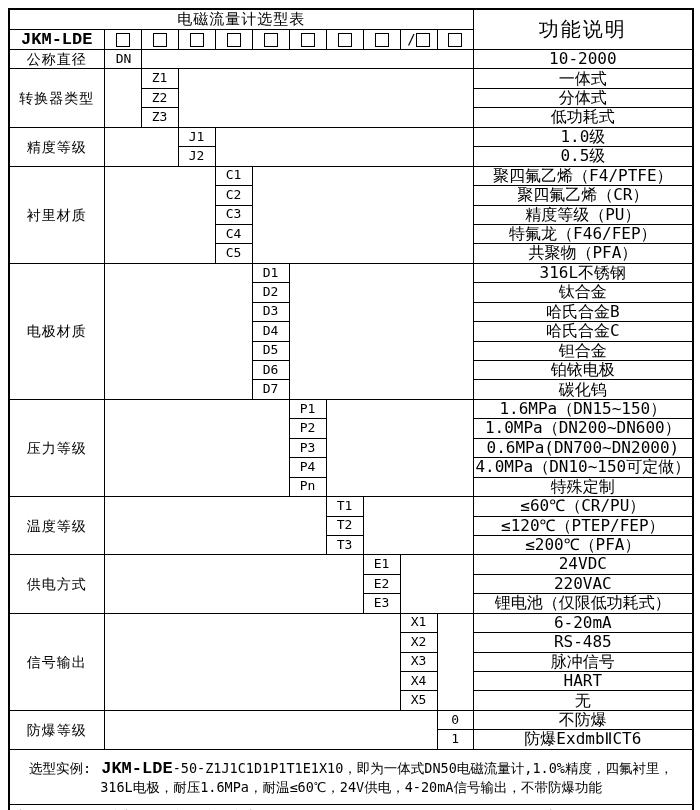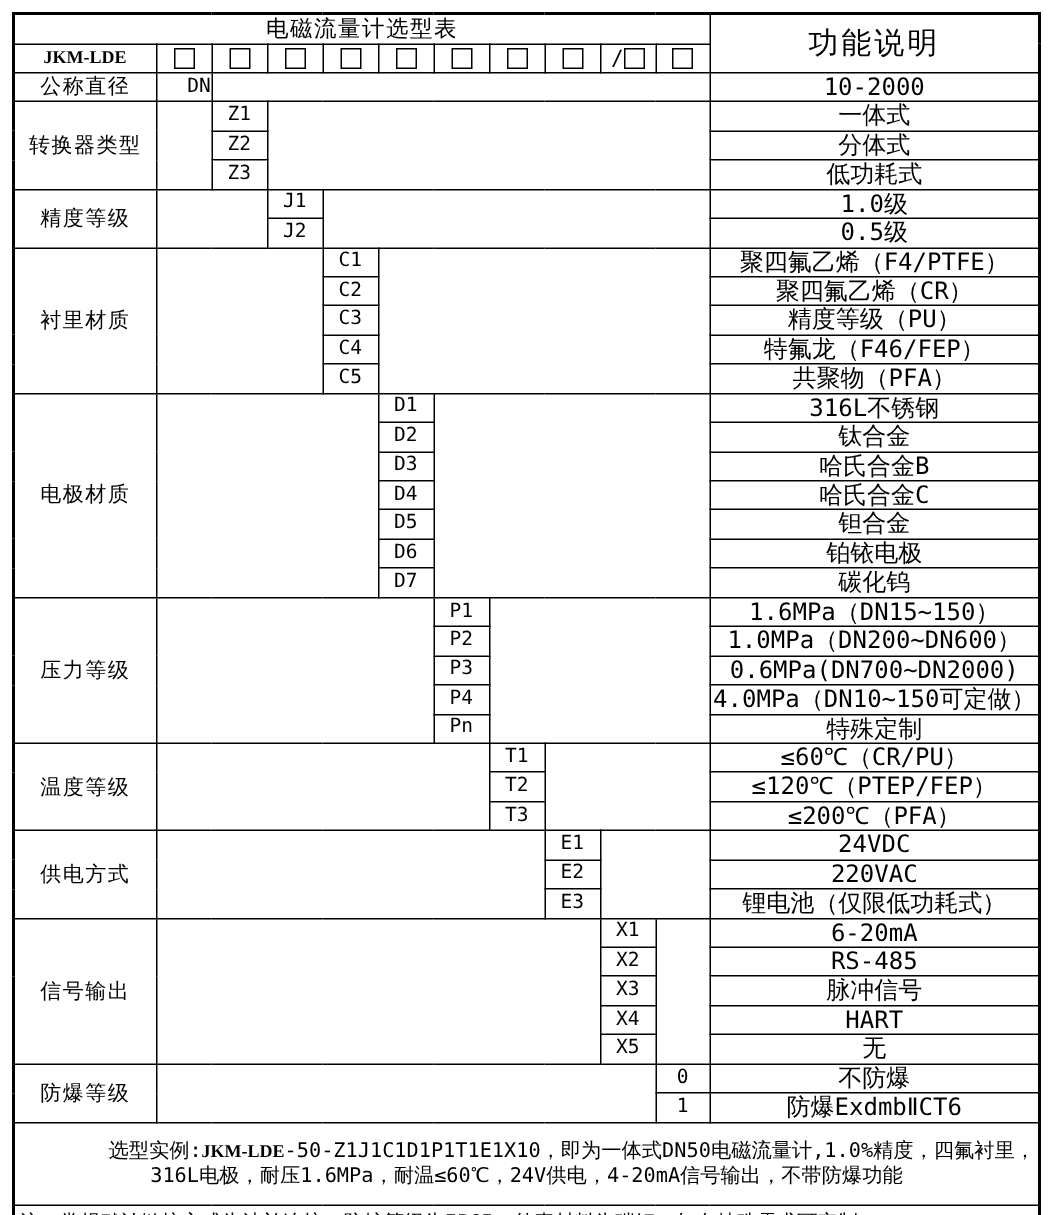--- a/index.html
+++ b/index.html
@@ -18,32 +18,32 @@
     white-space:nowrap; overflow:hidden; line-height:1.15;
   }
   tr.r-title { height:20px; }
   tr.r-boxes { height:19px; }
   tr.std     { height:19.45px; }
   tr.r-example { height:55px; }
   tr.r-note  { height:25px; }
 
   .title   { font-size:15px; letter-spacing:1px; }
   .fn-head { font-size:20px; letter-spacing:2px; }
-  .model   { font-family:Liberation Serif, serif; font-weight:bold; font-size:12px; }
+  .model   { font-family:Liberation Mono, monospace; font-weight:bold; font-size:17px;margin-left:10px; }
   .lbl     { font-size:14px; letter-spacing:1px; }
   .code    { font-size:13px; }
-  .code-left { text-align:right; padding-left:2px; }
+  .code-left { text-align:center; padding-left:2px; }
   .desc    { font-size:16px; }
   .cbx {
     display:inline-block; width:12px; height:12px;
     border:1px solid #000; vertical-align:middle; background:#fff;
   }
   .cbx-prefix { font-size:14px; vertical-align:middle; }
   .example-cell { font-size:13.5px; }
-  .example-cell .line1 { text-align:right; padding:3px 2px 1px 2px; }
+  .example-cell .line1 { text-align:center; padding:3px 2px 1px 2px; }
   .example-cell .line2 { padding:1px 0 2px 0; }
   .note-cell { font-size:13.5px; text-align:left; padding-left:3px; }
 </style>
 </head>
 <body>
 
 <div class="page">
   <table class="sel">
     <colgroup>
       <col style="width:95px">

